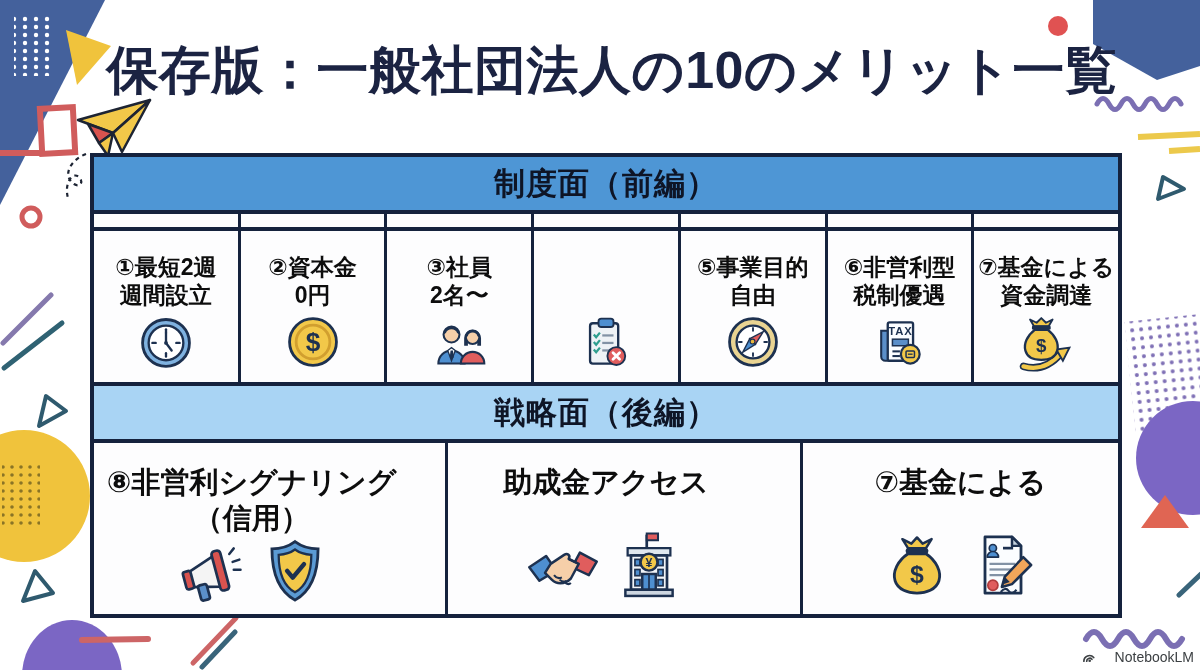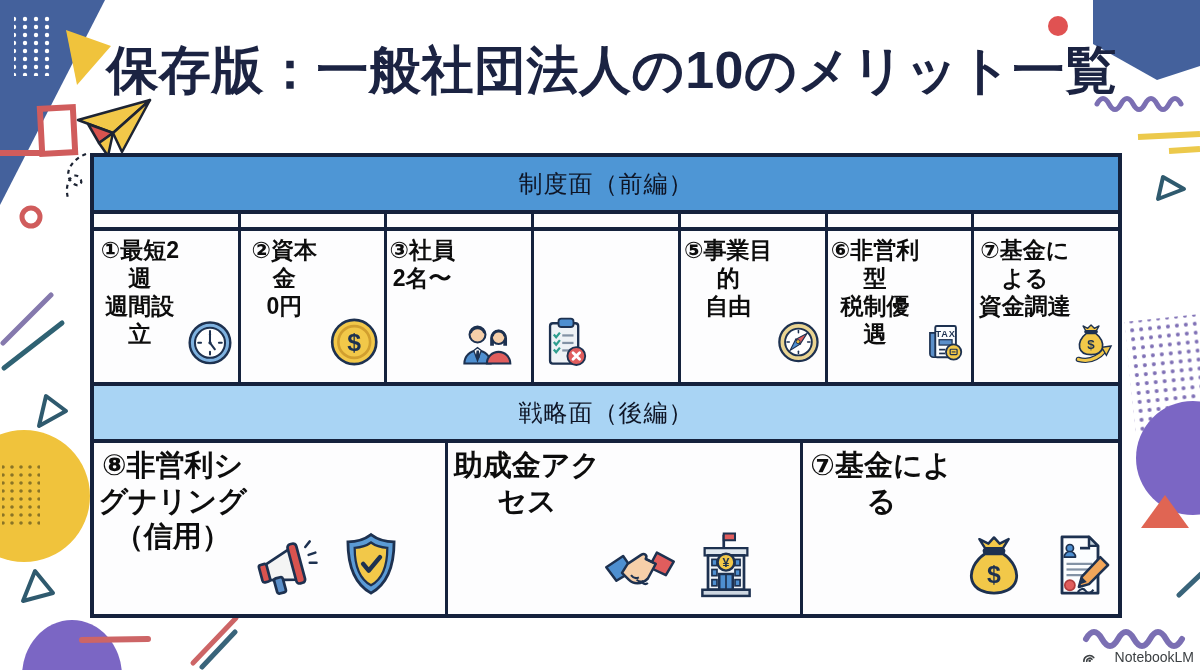--- a/index.html
+++ b/index.html
@@ -21,31 +21,31 @@
     position:absolute;top:24px;left:0;width:100%;margin:12px;text-align:center;
     font-size:52px;font-weight:900;color:#1b2342;letter-spacing:0.5px;z-index:2;
   }
 
   .table{
     position:absolute;left:90px;top:153px;width:1032px;height:465px;z-index:2;
     box-sizing:border-box;border:4px solid var(--line);background:#fdfdfe;
     display:flex;flex-direction:column;
   }
   .hdr{flex:0 0 53px;display:flex;align-items:center;justify-content:center;
-    font-size:24px;font-weight:400;color:#0e1526;letter-spacing:1px;}
+    font-size:31px;font-weight:700;color:#0e1526;letter-spacing:1px;}
   .hdr1{background:var(--hdr1);border-bottom:4px solid var(--line);}
   .hdr2{background:var(--hdr2);border-top:4px solid var(--line);border-bottom:4px solid var(--line);}
   .sp{flex:0 0 13px;display:flex;border-bottom:4px solid var(--line);}
   .sp i{flex:1;}
   .sp i + i{border-left:3px solid var(--line);}
   .row{display:flex;min-height:0;}
   .row1{flex:155 0 0;}
   .row2{flex:175 0 0;gap:36px;}
-  .cell{flex:1;display:flex;flex-direction:row;
-    padding:5px 2px 7px;min-width:0;}
+  .cell{flex:1;display:flex;flex-direction:column;align-items:center;
+    padding:22px 2px 7px;min-width:0;}
   .cell + .cell{border-left:3px solid var(--line);}
   .ct{text-align:center;font-weight:900;color:var(--ink);line-height:1.22;}
   .row1 .ct{font-size:23px;}
   .row2 .ct{font-size:29px;}
   .row1 .ic{width:60px;height:60px;margin-top:auto;margin-bottom:3px;}
   .icons{display:flex;gap:14px;margin-top:auto;margin-bottom:6px;align-items:flex-end;}
   .icons svg{width:72px;height:72px;}
 
   .brand{
     position:absolute;right:6px;bottom:5px;z-index:2;display:flex;align-items:center;gap:18px;

